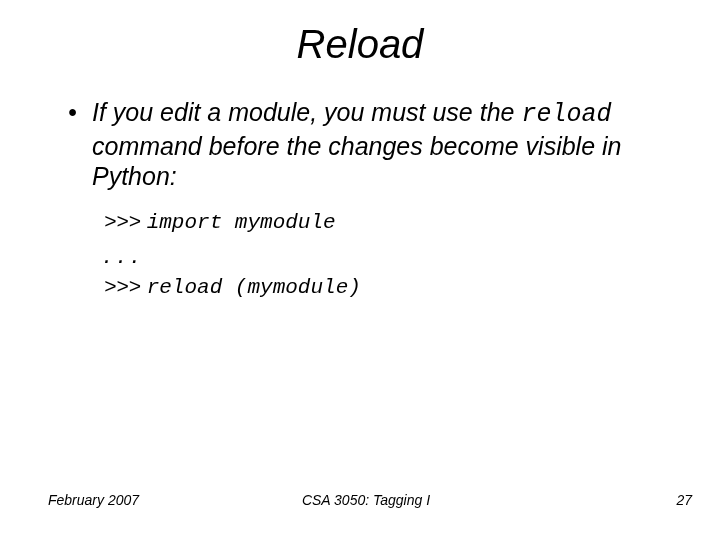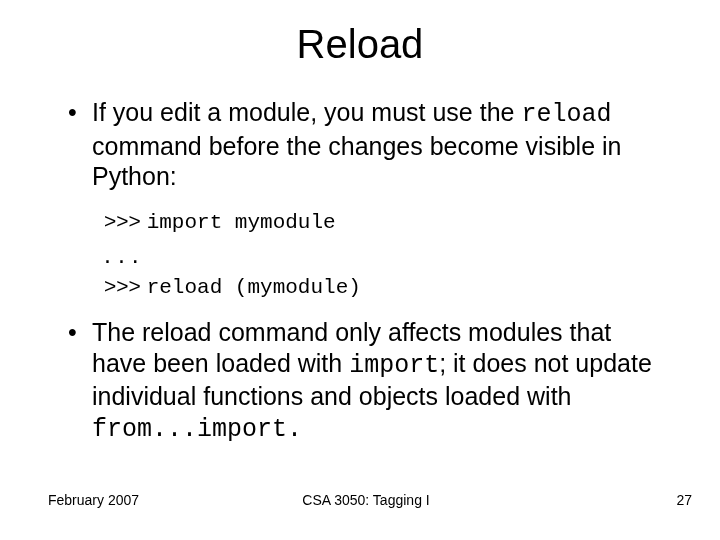--- a/index.html
+++ b/index.html
@@ -10,20 +10,21 @@
     background: #fff;
     font-family: Arial, Helvetica, sans-serif;
     color: #000;
     overflow: hidden;
   }
   .slide {
     position: relative;
     width: 720px;
     height: 524px;
     box-sizing: border-box;
+    font-style: italic;
   }
   .title {
     text-align: center;
     font-size: 40px;
     font-weight: 400;
     padding-top: 22px;
     padding-bottom: 14px;
   }
   .body {
     padding: 0 40px 0 48px;
@@ -103,25 +104,20 @@
     <ul class="bullets">
       <li>
         <span>If you edit a module, you must use the </span><span class="mono">reload</span><span> command before the changes become visible in Python:</span>
       </li>
     </ul>
 
     <div class="codeblock"><span class="prompt">&gt;&gt;&gt; </span><span>import mymodule</span></div>
     <div class="ellipsis-line">. . .</div>
     <div class="codeblock"><span class="prompt">&gt;&gt;&gt; </span><span>reload (mymodule)</span></div>
 
-    <ul class="bullets">
-      <li>
-        <span>The reload command only affects modules that have been loaded with </span><span class="mono">import</span><span>; it does not update individual functions and objects loaded with </span><span class="mono">from...import.</span><span></span>
-      </li>
-    </ul>
   </div>
 
   <div class="footer">
     <div class="footer-left">February 2007</div>
     <div class="footer-center">CSA 3050: Tagging I</div>
     <div class="footer-right">27</div>
   </div>
 
 </div>
 

